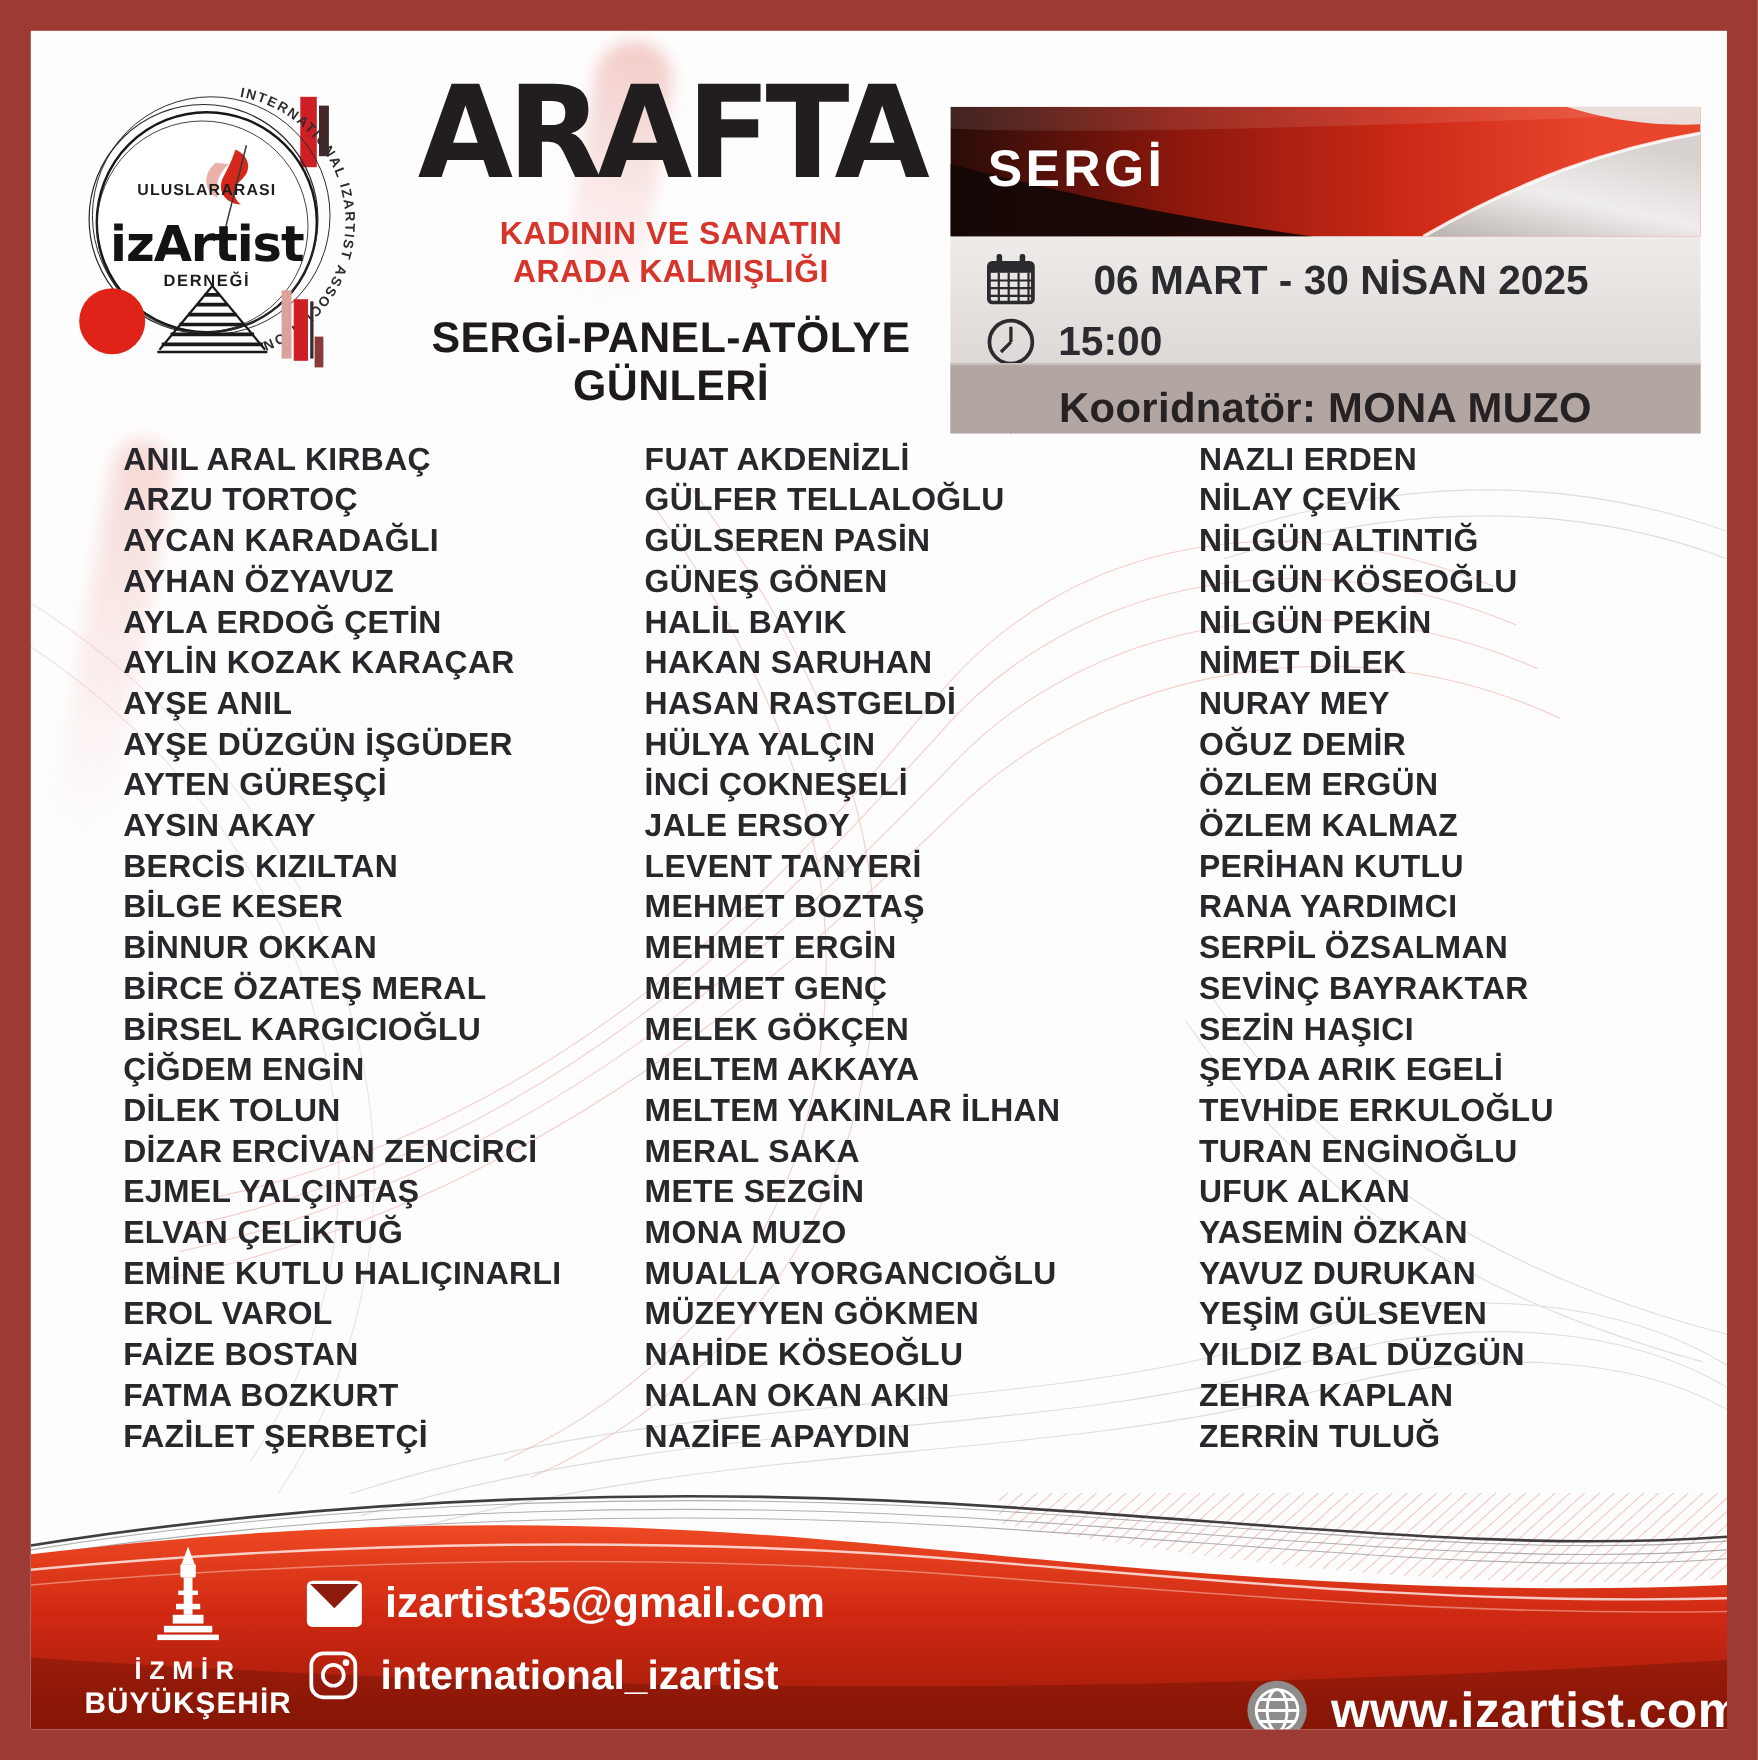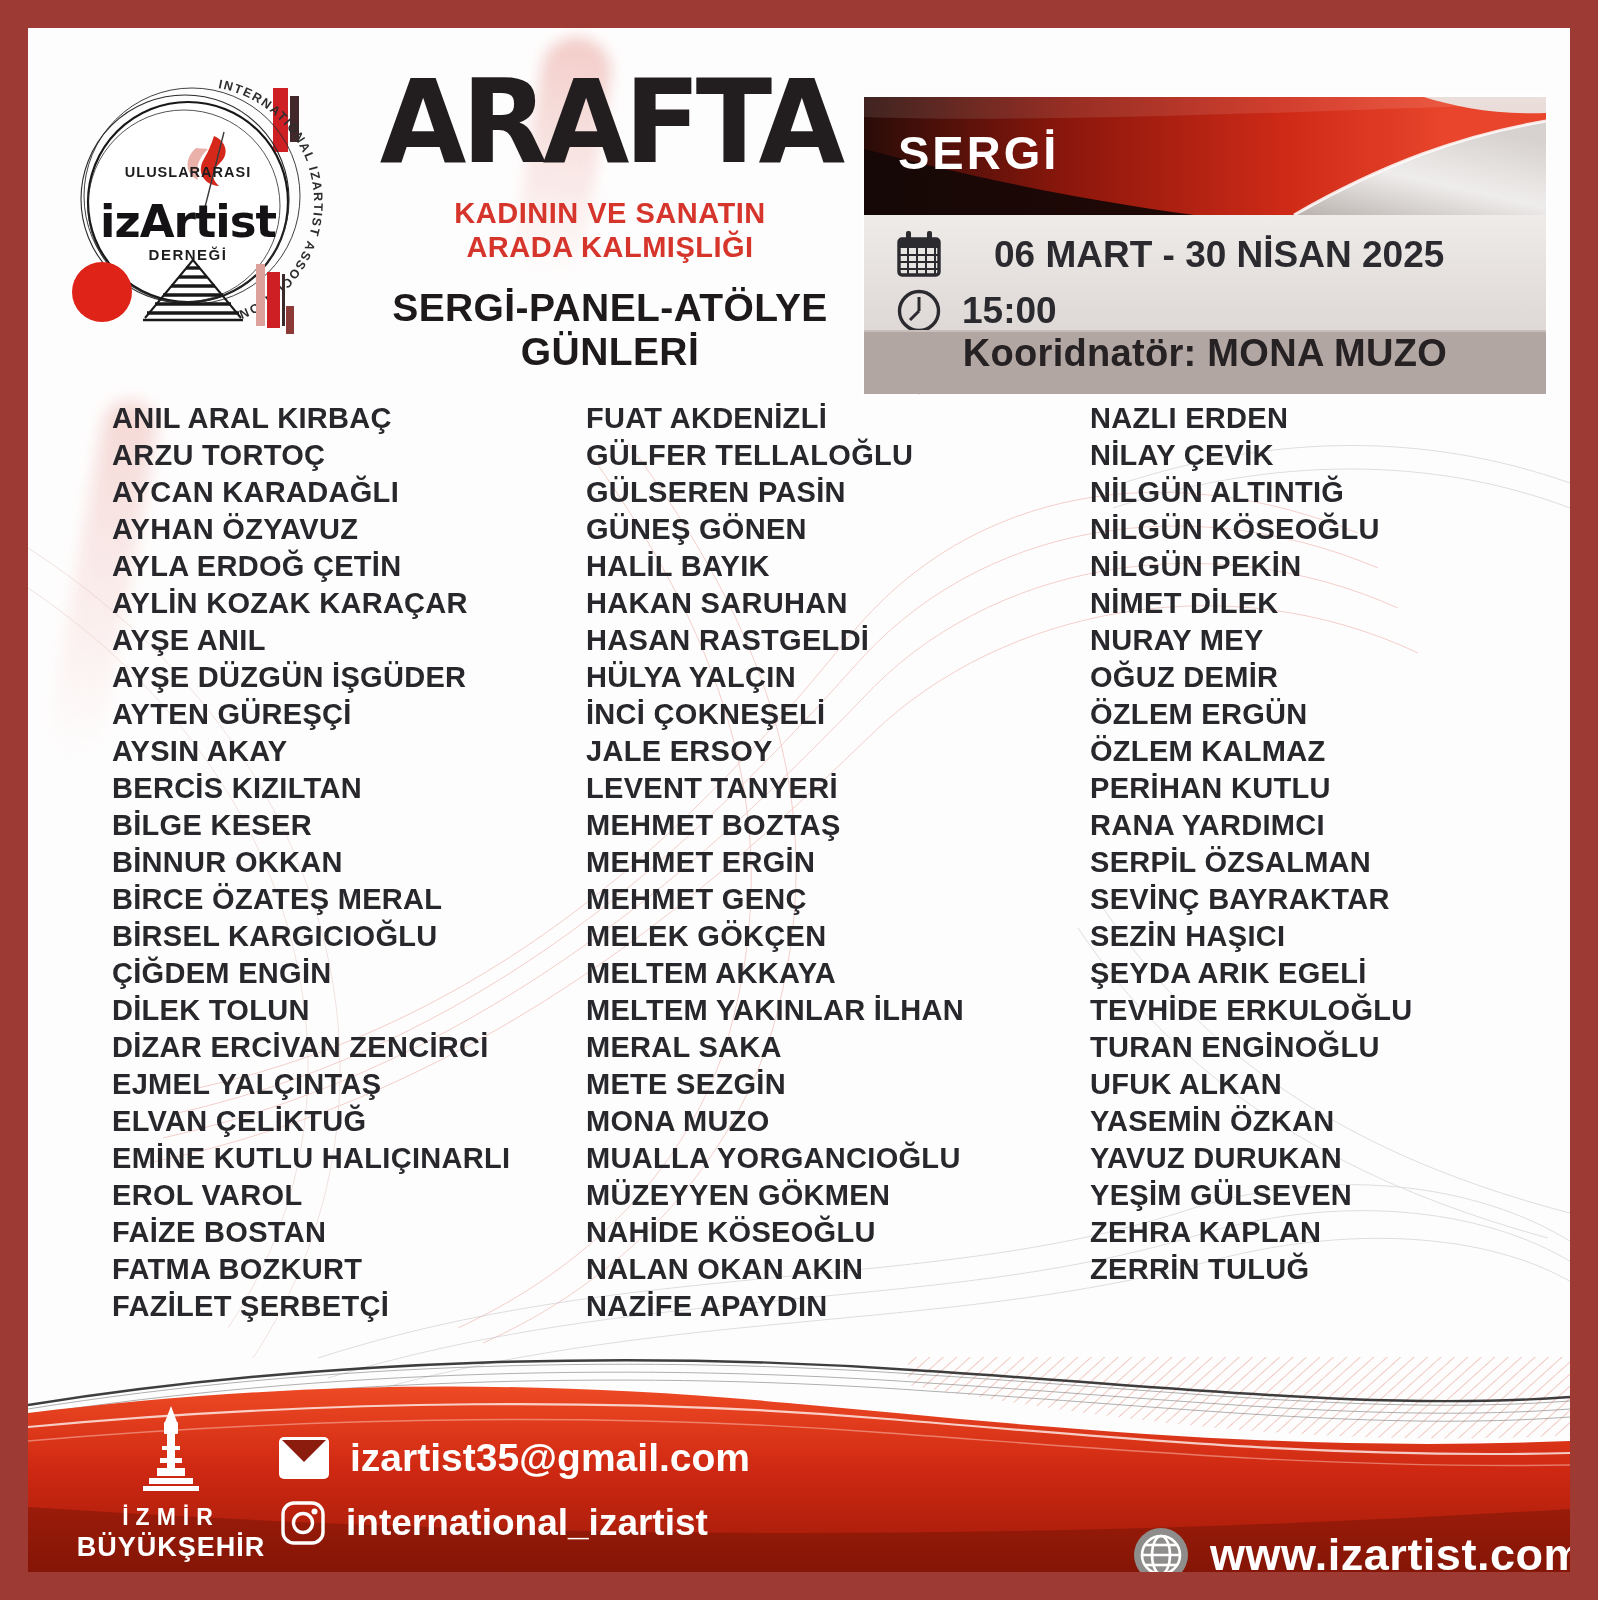--- a/index.html
+++ b/index.html
@@ -53,21 +53,21 @@
   .info-row .ic{width:58px;flex:0 0 58px;display:flex;justify-content:center;}
   .info-row .txt{
     font-weight:bold;color:#2b2a2f;margin-left:14px;white-space:nowrap;
   }
   .row-date .txt{font-size:37px;}
   .row-time .txt{font-size:37px;}
   .row-loc .txt{font-size:34.5px;letter-spacing:-0.3px;}
   .coord-bar{
     position:absolute;left:0;bottom:0;width:682px;height:62px;
     background:#b2a6a3;border-top:2px solid #c8bebb;
-    display:flex;align-items:flex-start;justify-content:center;
+    display:flex;align-items:flex-end;justify-content:center;
   }
   .coord-bar .txt{font-weight:bold;font-size:38px;color:#262123;letter-spacing:.3px;}
   
   .names{position:absolute;top:372px;left:0;width:1542px;}
   .pcol{position:absolute;top:0;}
   .pcol-1{left:84px;width:470px;}
   .pcol-2{left:558px;width:496px;}
   .pcol-3{left:1062px;width:470px;}
   .pname{
     font-weight:bold;font-size:29px;line-height:37px;color:#28272b;
@@ -316,20 +316,21 @@
         <div class="pname">SERPİL ÖZSALMAN</div>
         <div class="pname">SEVİNÇ BAYRAKTAR</div>
         <div class="pname">SEZİN HAŞICI</div>
         <div class="pname">ŞEYDA ARIK EGELİ</div>
         <div class="pname">TEVHİDE ERKULOĞLU</div>
         <div class="pname">TURAN ENGİNOĞLU</div>
         <div class="pname">UFUK ALKAN</div>
         <div class="pname">YASEMİN ÖZKAN</div>
         <div class="pname">YAVUZ DURUKAN</div>
         <div class="pname">YEŞİM GÜLSEVEN</div>
+        <div class="pname">YILDIZ BAL DÜZGÜN</div>
         <div class="pname">ZEHRA KAPLAN</div>
         <div class="pname">ZERRİN TULUĞ</div>
       </div>
   </div>
 
   <svg class="footer-svg" viewBox="0 0 1542 215" preserveAspectRatio="none">
     <defs>
       <linearGradient id="fGrad" x1="0" y1="0" x2="0" y2="1">
         <stop offset="0" stop-color="#ee4a24"></stop>
         <stop offset="0.45" stop-color="#cf2812"></stop>

